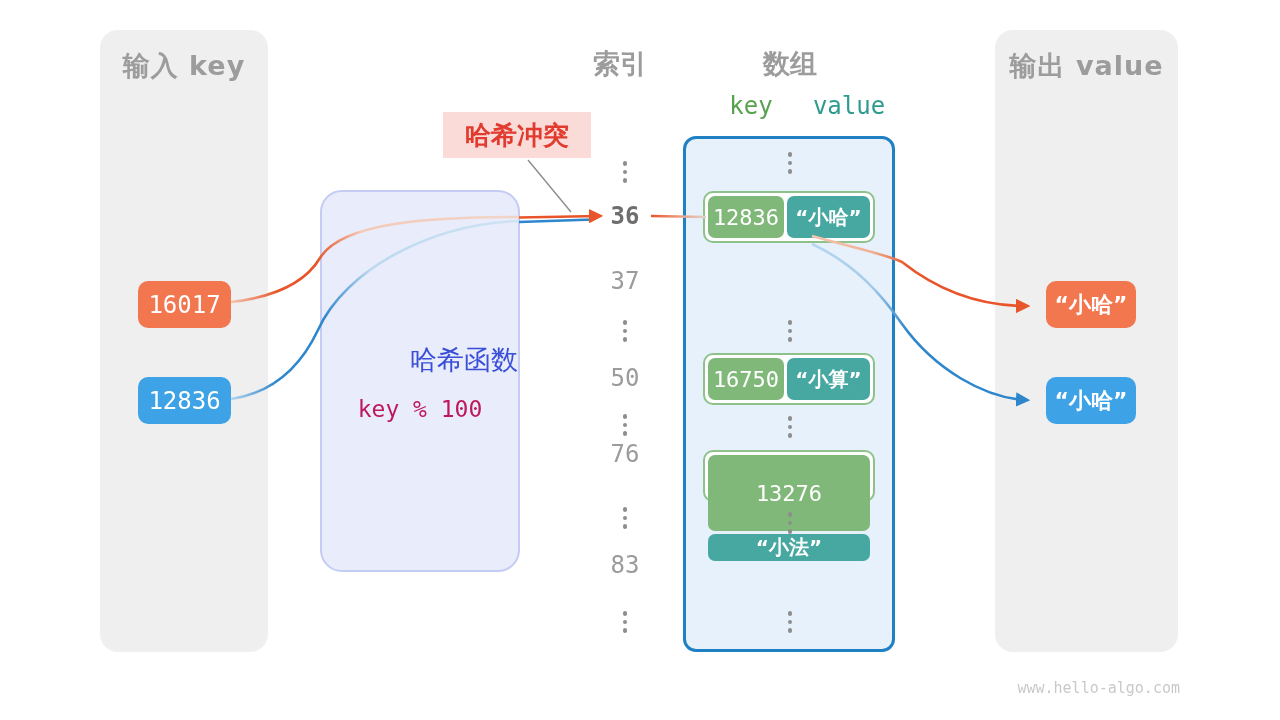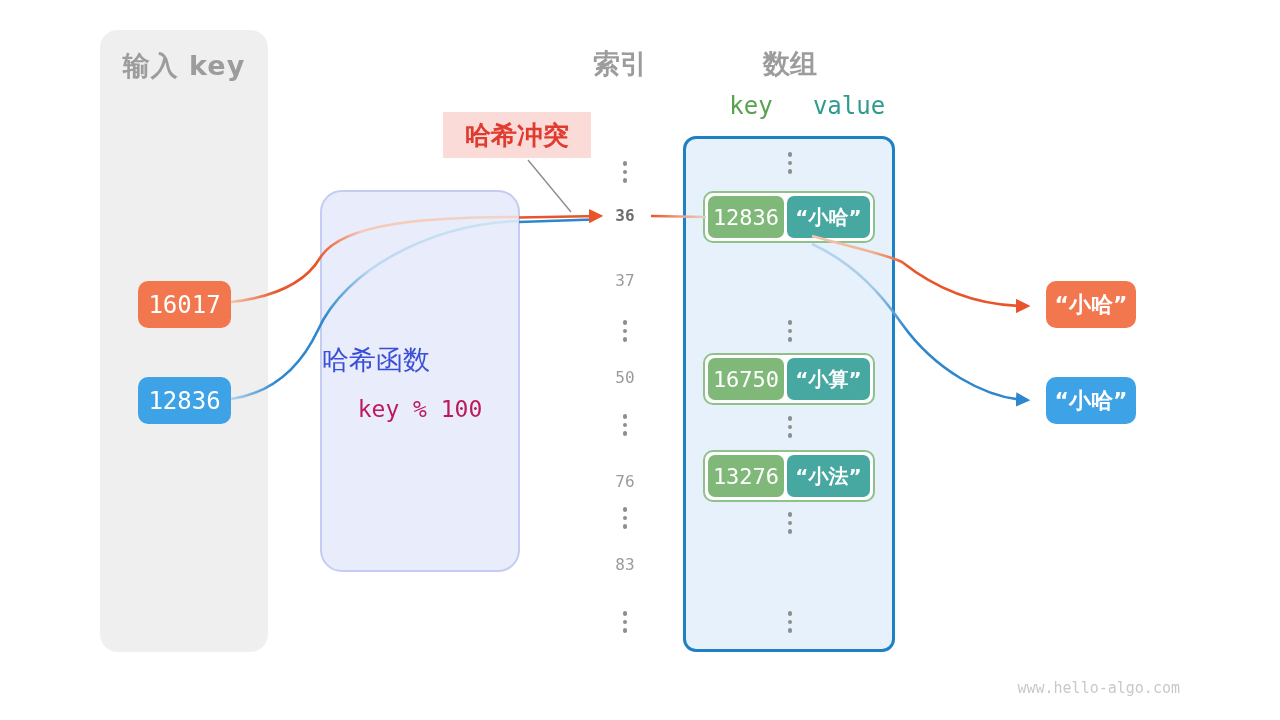--- a/index.html
+++ b/index.html
@@ -19,41 +19,42 @@
     color:#ffffff; font-size:24px;
   }
   .chip.orange { background:#f2764e; }
   .chip.blue   { background:#3da2e6; }
   .out-chip { width:90px; font-size:22px; font-family:"DejaVu Sans","DejaVu Sans Mono",sans-serif; font-weight:bold; }
   .hash-box {
     position:absolute; left:320px; top:190px; width:200px; height:382px;
     background:#e9ecfa; border:2px solid #c5ccf3; border-radius:22px; box-sizing:border-box;
   }
   .hash-title {
-    margin-top:150px; text-align:left; color:#3a4fd8; font-size:27px;
-    font-family:"DejaVu Sans","DejaVu Sans Mono",sans-serif;
+    margin-top:150px; text-align:right; color:#3a4fd8; font-size:27px;
+    font-family:"DejaVu Sans","DejaVu Sans Mono",sans-serif;
+    padding-left:39px;
   }
   .hash-formula { margin-top:18px; text-align:center; color:#be185d; font-size:23px; }
   .badge {
     position:absolute; left:443px; top:112px; width:148px; height:46px;
     background:#fadbd7; border-radius:0; color:#e13b2f;
     display:flex; align-items:center; justify-content:center;
     font-weight:bold; font-size:26px;
     font-family:"DejaVu Sans","DejaVu Sans Mono",sans-serif;
   }
   .col-header {
     position:absolute; top:46px; width:130px; text-align:center;
     font-family:"DejaVu Sans","DejaVu Sans Mono",sans-serif;
     font-weight:bold; font-size:27px; color:#9c9c9c;
   }
   .kv-header { position:absolute; top:92px; font-size:24px; text-align:center; }
   .kv-header.k { left:713px; width:76px; color:#57a14f; }
   .kv-header.v { left:807px; width:84px; color:#2d9b8e; }
   .idx { position:absolute; left:580px; width:90px; height:28px; line-height:28px;
-         text-align:center; color:#9b9b9b; font-size:16px; }
+         text-align:center; color:#9b9b9b; font-size:24px; }
   .idx.bold { color:#6e6e6e; font-weight:bold; }
   .vdots { position:absolute; width:90px; display:flex; flex-direction:column;
            align-items:center; gap:4px; }
   .vdots i { display:block; width:4.5px; height:4.5px; border-radius:50%; background:#8e8e8e; }
   .vdots.in-array { width:80px; left:750px; }
   .array-box {
     position:absolute; left:683px; top:136px; width:212px; height:516px;
     background:#e6f1fb; border:3px solid #2080c4; border-radius:13px; box-sizing:border-box;
   }
   .pair {
@@ -75,20 +76,23 @@
 </style>
 </head>
 <body>
 
 <div class="canvas">
 
   <div class="panel" style="left:100px; width:168px;">
     <div class="panel-title">输入 key</div>
   </div>
 
+  <div class="panel" style="left:995px; width:183px;">
+    <div class="panel-title">输出 value</div>
+  </div>
 
   <div class="hash-box">
     <div class="hash-title">哈希函数</div>
     <div class="hash-formula">key % 100</div>
   </div>
 
   <div class="badge">哈希冲突</div>
 
   <div class="col-header" style="left:555px;">索引</div>
   <div class="col-header" style="left:725px;">数组</div>
@@ -109,21 +113,21 @@
       <i></i>
       <i></i>
       <i></i>
     </span>
   <div class="idx" style="top:364px;">50</div>
   <span class="vdots" style="left:580px; top:414px;">
       <i></i>
       <i></i>
       <i></i>
     </span>
-  <div class="idx" style="top:468px;">76</div>
+  <div class="idx" style="top:440px;">76</div>
   <span class="vdots" style="left:580px; top:507px;">
       <i></i>
       <i></i>
       <i></i>
     </span>
   <div class="idx" style="top:551px;">83</div>
   <span class="vdots" style="left:580px; top:611px;">
       <i></i>
       <i></i>
       <i></i>
@@ -148,21 +152,21 @@
     </span>
   <div class="pair" style="top:353px;justify-content:center;">
     <div class="key">16750</div>
     <div class="val">“小算”</div>
   </div>
   <span class="vdots in-array" style="top:416px;">
       <i></i>
       <i></i>
       <i></i>
     </span>
-  <div class="pair" style="top:450px;">
+  <div class="pair" style="top:450px;flex-direction:column;">
     <div class="key">13276</div>
     <div class="val">“小法”</div>
   </div>
   <span class="vdots in-array" style="top:512px;">
       <i></i>
       <i></i>
       <i></i>
     </span>
   <span class="vdots in-array" style="top:611px;">
       <i></i>

